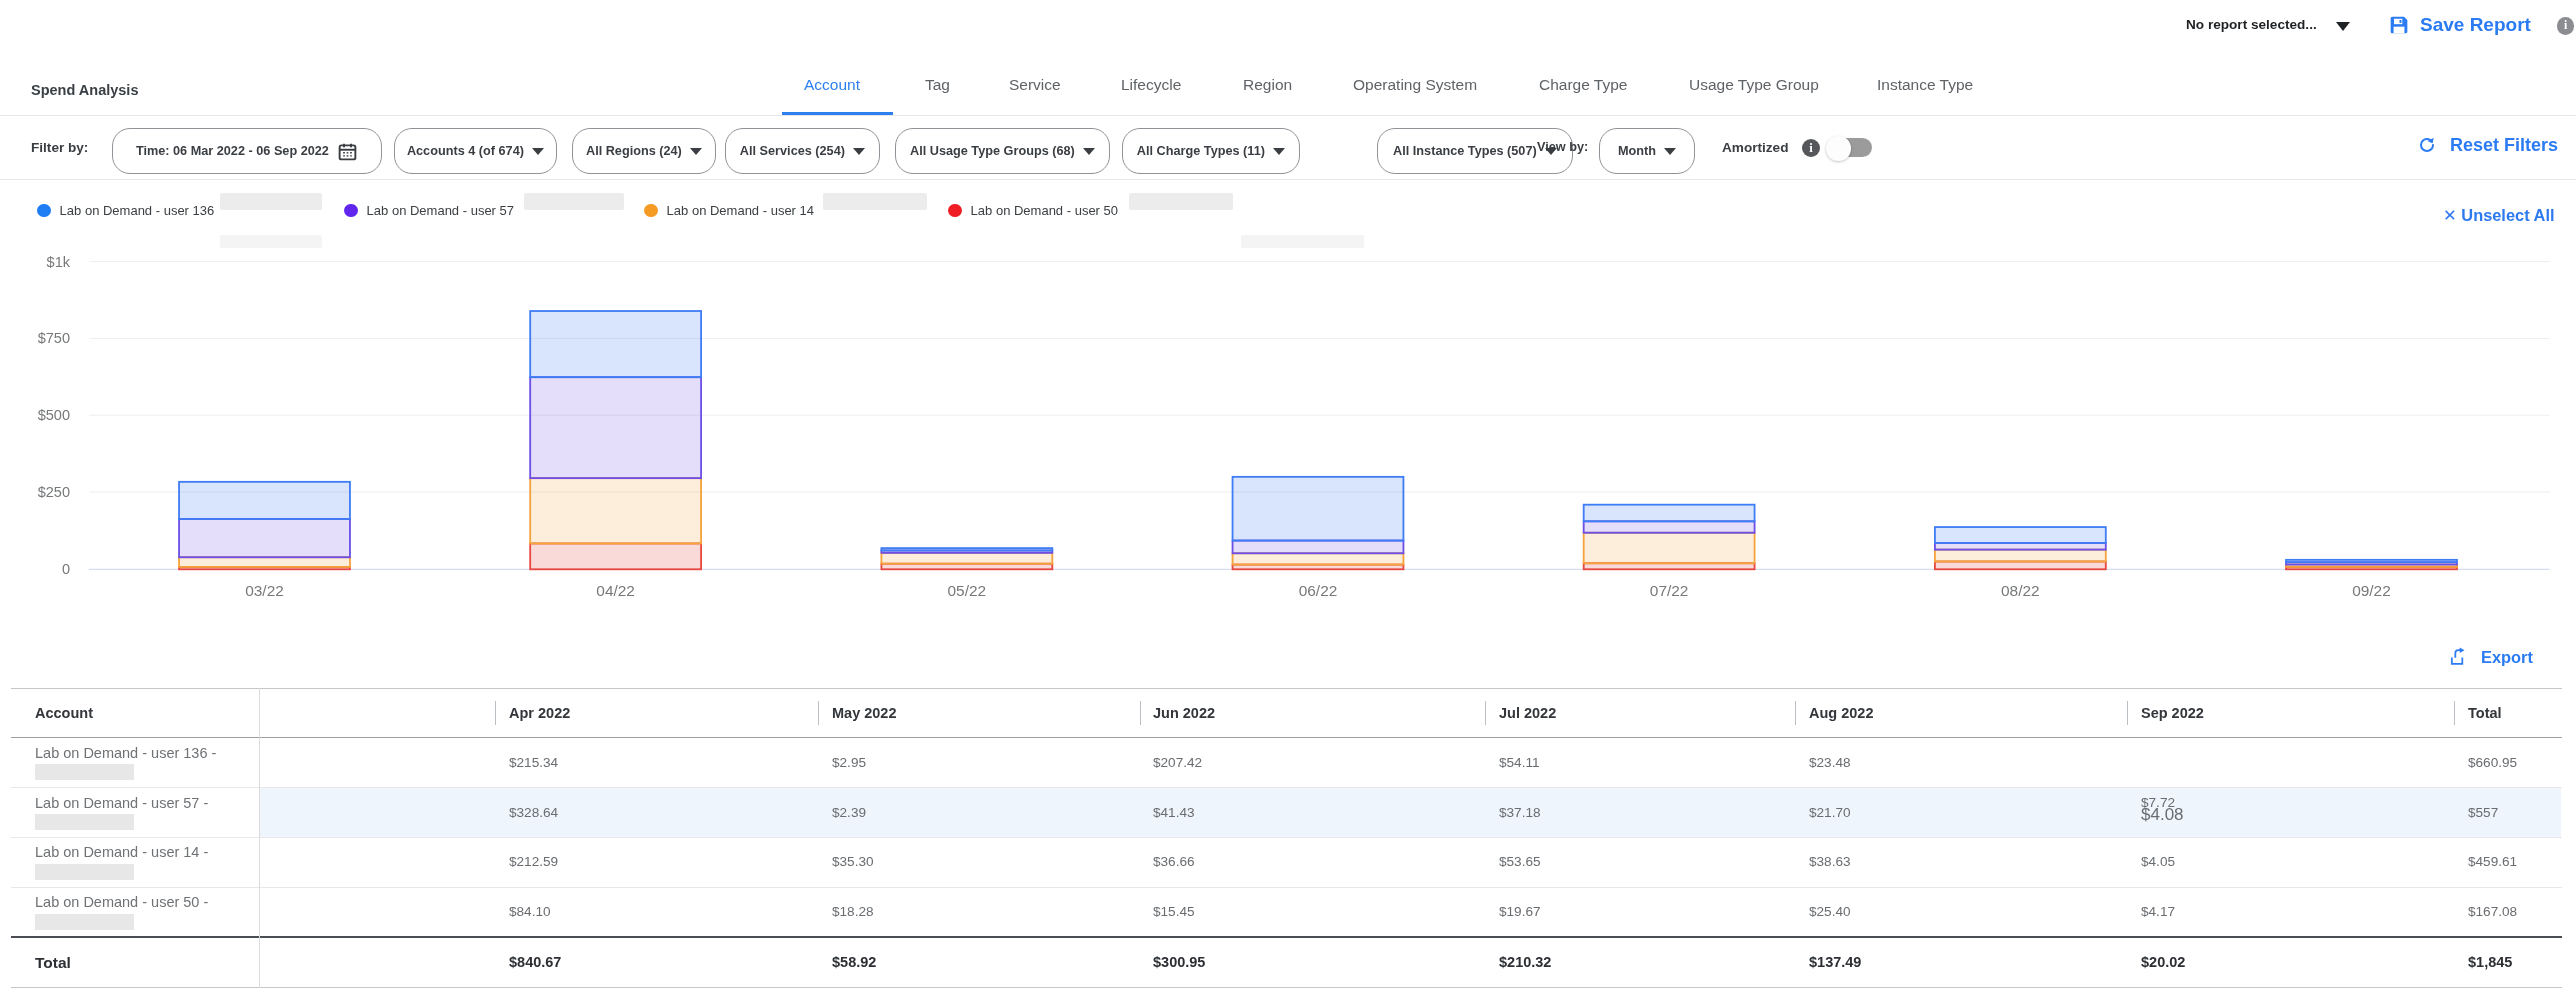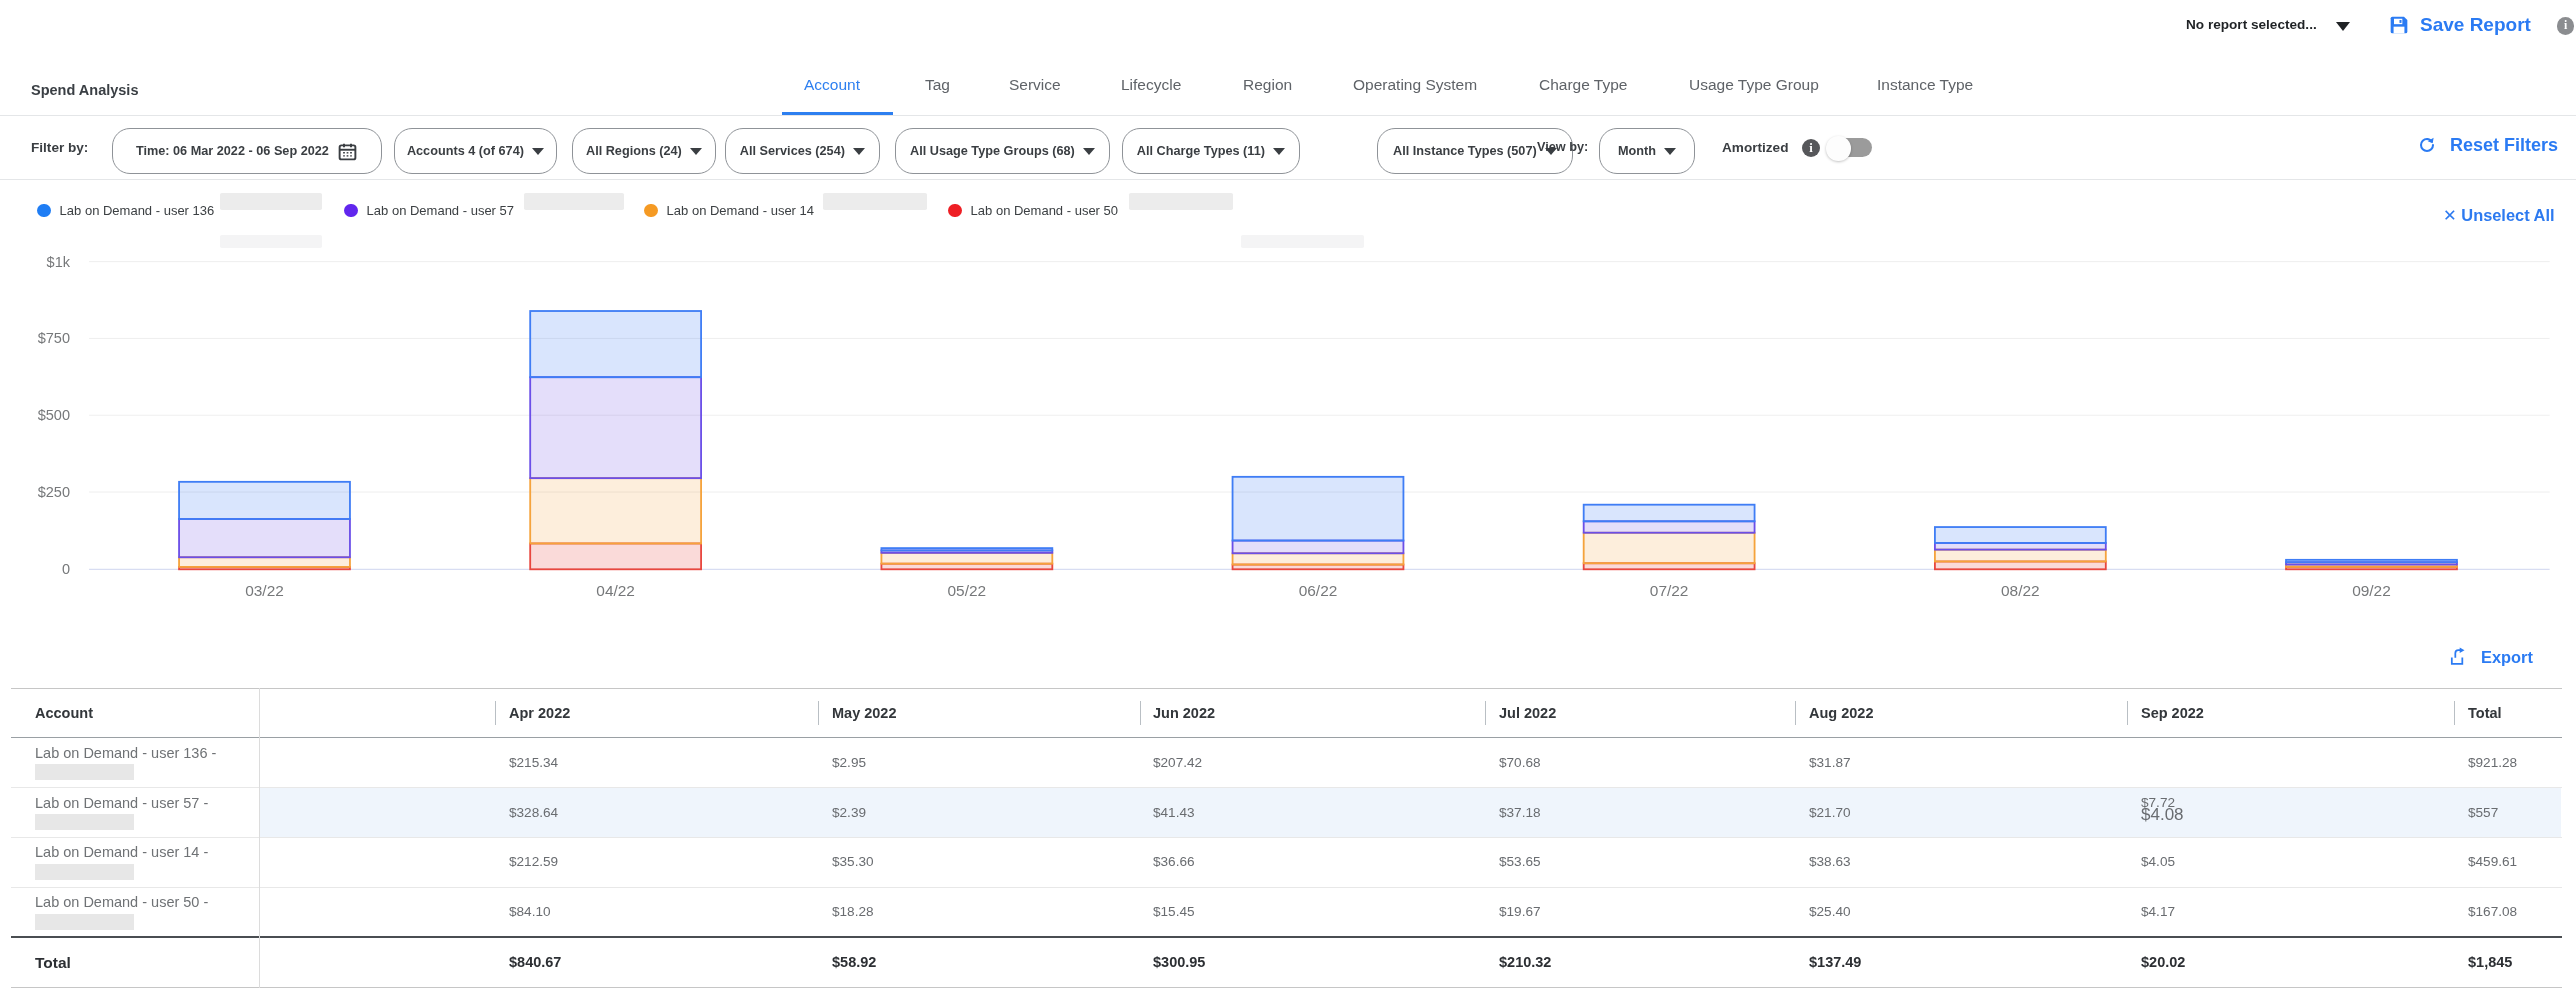--- a/index.html
+++ b/index.html
@@ -191,24 +191,24 @@
       <div class="abs" style="left:1809px; top:705px; font-size:14.5px; font-weight:bold; color:#33373b;">Aug 2022</div>
       <div class="abs" style="left:2127px; top:701px; width:0.9px; height:23.6px; background:#b9bfc4;"></div>
       <div class="abs" style="left:2141px; top:705px; font-size:14.5px; font-weight:bold; color:#33373b;">Sep 2022</div>
       <div class="abs" style="left:2454px; top:701px; width:0.9px; height:23.6px; background:#b9bfc4;"></div>
       <div class="abs" style="left:2468px; top:705px; font-size:14.5px; font-weight:bold; color:#33373b;">Total</div>
       <div class="abs" style="left:35px; top:745px; font-size:14.5px; color:#6f7275;">Lab on Demand - user 136 -</div>
       <div class="abs" style="left:35px; top:764px; width:99px; height:15.5px; background:#e7e7e7;"></div>
       <div class="abs" style="left:509px; top:755px; font-size:13.6px; color:#696c70;">$215.34</div>
       <div class="abs" style="left:832px; top:755px; font-size:13.6px; color:#696c70;">$2.95</div>
       <div class="abs" style="left:1153px; top:755px; font-size:13.6px; color:#696c70;">$207.42</div>
-      <div class="abs" style="left:1499px; top:755px; font-size:13.6px; color:#696c70;">$70.68</div>
-      <div class="abs" style="left:1809px; top:755px; font-size:13.6px; color:#696c70;">$31.87</div>
+      <div class="abs" style="left:1499px; top:755px; font-size:13.6px; color:#696c70;">$54.11</div>
+      <div class="abs" style="left:1809px; top:755px; font-size:13.6px; color:#696c70;">$23.48</div>
       <div class="abs" style="left:2141px; top:755px; font-size:13.6px; color:#696c70;margin-top:40px;">$7.72</div>
-      <div class="abs" style="left:2468px; top:755px; font-size:13.6px; color:#696c70;">$921.28</div>
+      <div class="abs" style="left:2468px; top:755px; font-size:13.6px; color:#696c70;">$660.95</div>
       <div class="abs" style="left:35px; top:795px; font-size:14.5px; color:#6f7275;">Lab on Demand - user 57 -</div>
       <div class="abs" style="left:35px; top:814px; width:99px; height:15.5px; background:#e7e7e7;"></div>
       <div class="abs" style="left:509px; top:805px; font-size:13.6px; color:#696c70;">$328.64</div>
       <div class="abs" style="left:832px; top:805px; font-size:13.6px; color:#696c70;">$2.39</div>
       <div class="abs" style="left:1153px; top:805px; font-size:13.6px; color:#696c70;">$41.43</div>
       <div class="abs" style="left:1499px; top:805px; font-size:13.6px; color:#696c70;">$37.18</div>
       <div class="abs" style="left:1809px; top:805px; font-size:13.6px; color:#696c70;">$21.70</div>
       <div class="abs" style="left:2141px; top:805px; font-size:17px; color:#696c70;">$4.08</div>
       <div class="abs" style="left:2468px; top:805px; font-size:13.6px; color:#696c70;">$557</div>
       <div class="abs" style="left:35px; top:844px; font-size:14.5px; color:#6f7275;">Lab on Demand - user 14 -</div>

